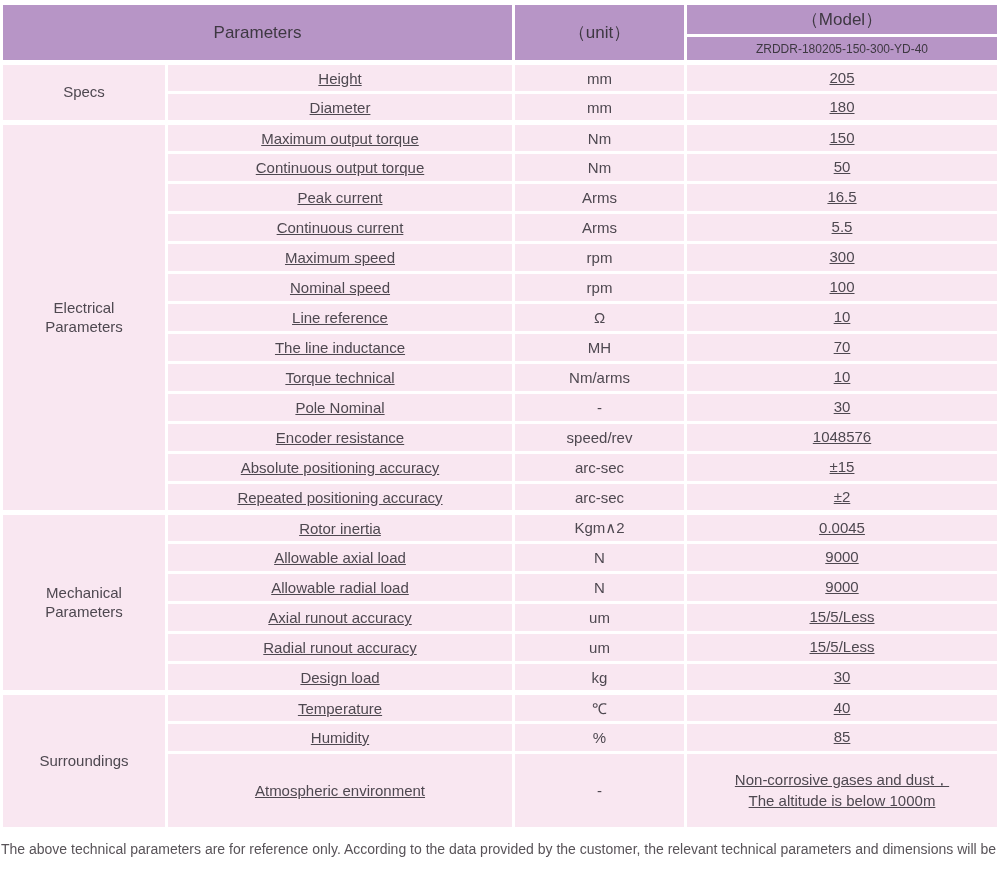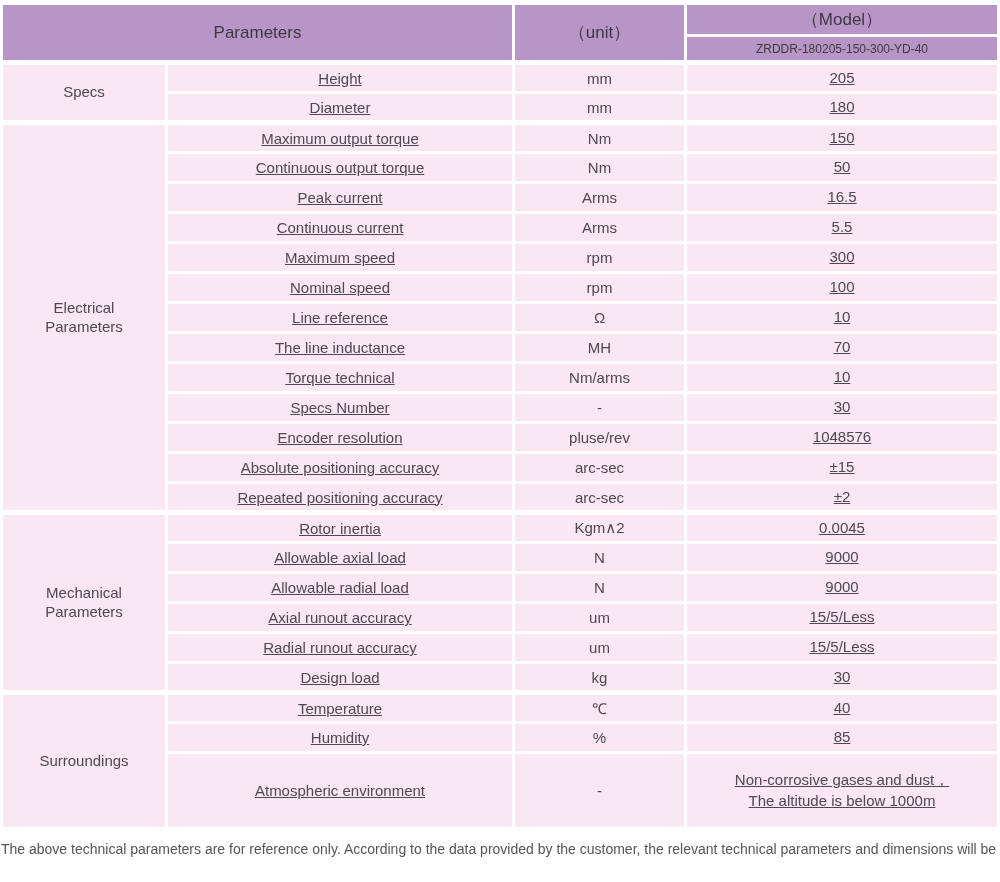--- a/index.html
+++ b/index.html
@@ -147,27 +147,27 @@
           <td class="param-cell">The line inductance</td>
           <td class="unit-cell">MH</td>
           <td class="value-cell">70</td>
         </tr>
         <tr class="body-row">
           <td class="param-cell">Torque technical</td>
           <td class="unit-cell">Nm/arms</td>
           <td class="value-cell">10</td>
         </tr>
         <tr class="body-row">
-          <td class="param-cell">Specs Number</td>
+          <td class="param-cell">Pole Nominal</td>
           <td class="unit-cell">-</td>
           <td class="value-cell">30</td>
         </tr>
         <tr class="body-row">
-          <td class="param-cell">Encoder resolution</td>
-          <td class="unit-cell">pluse/rev</td>
+          <td class="param-cell">Encoder resistance</td>
+          <td class="unit-cell">speed/rev</td>
           <td class="value-cell">1048576</td>
         </tr>
         <tr class="body-row">
           <td class="param-cell">Absolute positioning accuracy</td>
           <td class="unit-cell">arc-sec</td>
           <td class="value-cell">±15</td>
         </tr>
         <tr class="body-row">
           <td class="param-cell">Repeated positioning accuracy</td>
           <td class="unit-cell">arc-sec</td>

